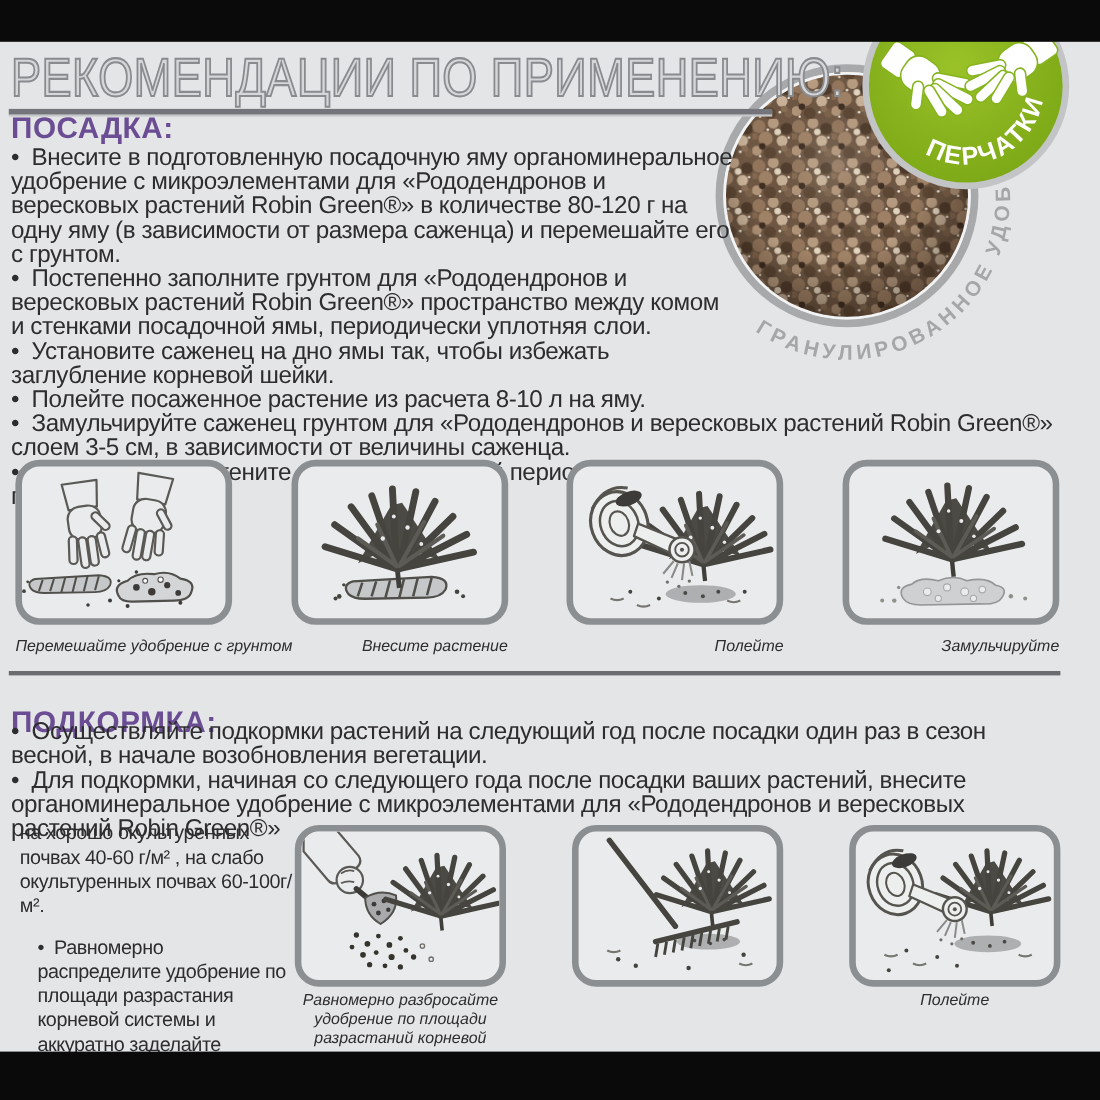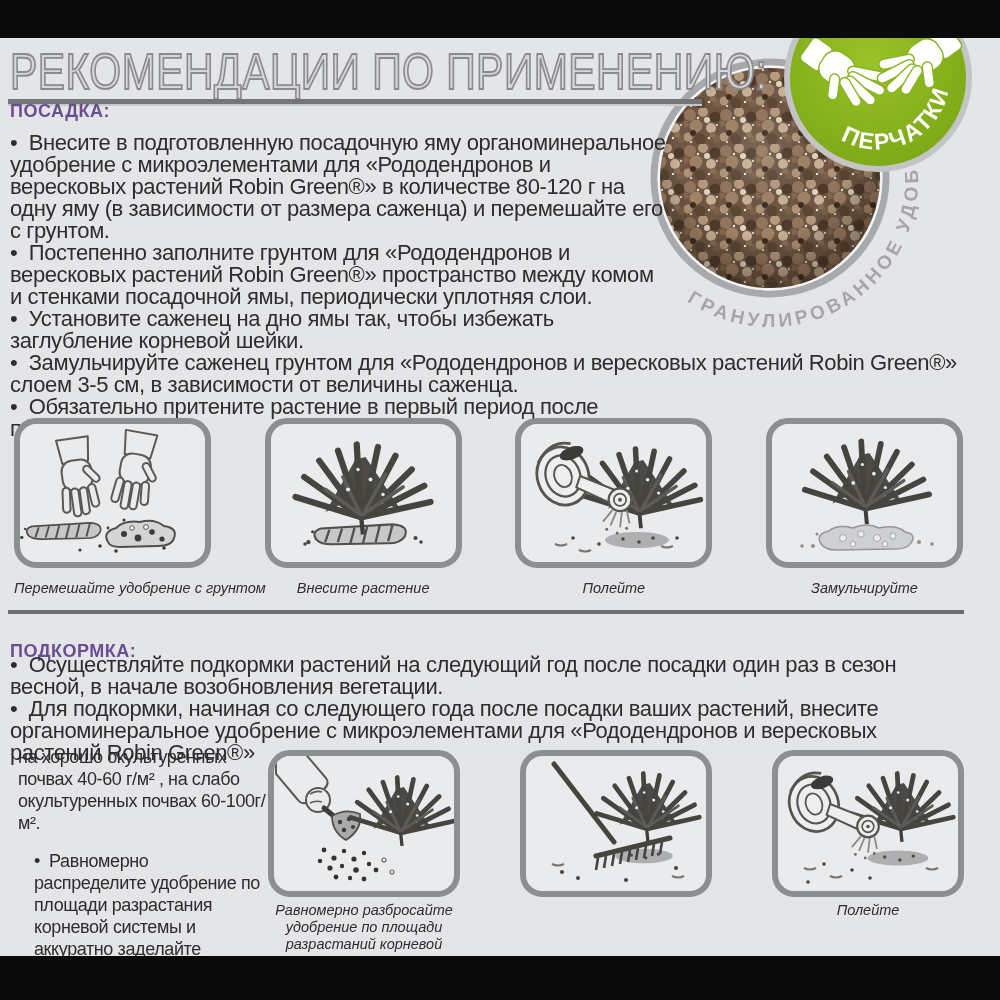--- a/index.html
+++ b/index.html
@@ -19,21 +19,21 @@
     font-size:44px;letter-spacing:0.5px;white-space:nowrap;
     color:#d6d7d9;
     -webkit-text-stroke:1.7px #8a8b8f;
     transform:scale(0.93,1.12);transform-origin:top left;
     font-weight:400;
   }
   .underline{position:absolute;left:8px;top:99px;width:694px;height:5px;background:#74757a;box-shadow:0 2px 0 #c6c7c9;z-index:2;}
 
   .sec-heading{
     position:absolute;left:10px;z-index:2;
-    font-size:18px;font-weight:bold;color:#6b4d93;letter-spacing:0.5px;
+    font-size:27px;font-weight:bold;color:#6b4d93;letter-spacing:0.5px;
   }
   .h-posadka{top:101px;}
   .h-podkormka{top:622px;margin-top:19px;}
 
   ul.blist{list-style:none;margin:0;padding:0;position:absolute;z-index:2;}
   ul.blist li{font-size:22px;line-height:22px;letter-spacing:-0.4px;margin:0;padding:0;}
   ul.blist li::before{content:"\2022\00a0\00a0";}
   .plant-list{left:10px;top:132px;width:958px;}
   .plant-list li.narrow{max-width:660px;}
   .feed-wide{left:10px;top:654px;width:952px;}
@@ -54,21 +54,21 @@
   .row2 .panel{width:192px;height:147px;}
   .panel svg{display:block;width:100%;height:100%;}
 
   .caps{position:absolute;display:flex;justify-content:space-between;z-index:2;}
   .caps1{left:14px;top:580px;width:949px;}
   .caps2{left:268px;top:902px;width:696px;}
   .cap{
     font-size:14.5px;font-style:italic;line-height:17px;color:#2d2d2f;
     text-align:center;
   }
-  .caps1 .cap{width:197px;white-space:nowrap;overflow:visible;}
+  .caps1 .cap{width:197px;white-space:nowrap;overflow:visible;text-align:right;}
   .caps2 .cap{width:192px;}
   .caps2 .cap.nowrap{white-space:nowrap;}
 
   .divider{position:absolute;left:8px;top:610px;width:956px;height:4px;background:#6b6c6f;z-index:2;}
 </style>
 </head>
 <body>
 
 <div class="page">
 
@@ -227,20 +227,21 @@
 
   <div class="title">РЕКОМЕНДАЦИИ ПО ПРИМЕНЕНИЮ:</div>
   <div class="underline"></div>
 
   <div class="sec-heading h-posadka">ПОСАДКА:</div>
 
   <ul class="blist plant-list">
     <li class="narrow">Внесите в подготовленную посадочную яму органоминеральное удобрение с микроэлементами для «Рододендронов и вересковых растений Robin Green®» в количестве 80-120 г на одну яму (в зависимости от размера саженца) и перемешайте его с грунтом.</li>
     <li class="narrow">Постепенно заполните грунтом для «Рододендронов и вересковых растений Robin Green®» пространство между комом и стенками посадочной ямы, периодически уплотняя слои.</li>
     <li class="narrow">Установите саженец на дно ямы так, чтобы избежать заглубление корневой шейки.</li>
+    <li class="narrow">Полейте посаженное растение из расчета 8-10 л на яму.</li>
     <li>Замульчируйте саженец грунтом для «Рододендронов и вересковых растений Robin Green®» слоем 3-5 см, в зависимости от величины саженца.</li>
     <li class="narrow">Обязательно притените растение в первый период после посадки.</li>
   </ul>
 
   <div class="row row1">
     <div class="panel">
       <svg viewBox="0 0 185 138">
         <use href="#ohand" transform="translate(58,58) rotate(-8)"></use>
         <use href="#ohand" transform="translate(114,52) rotate(10)"></use>
         <use href="#soilbar" transform="translate(46,110) scale(0.85)"></use>

